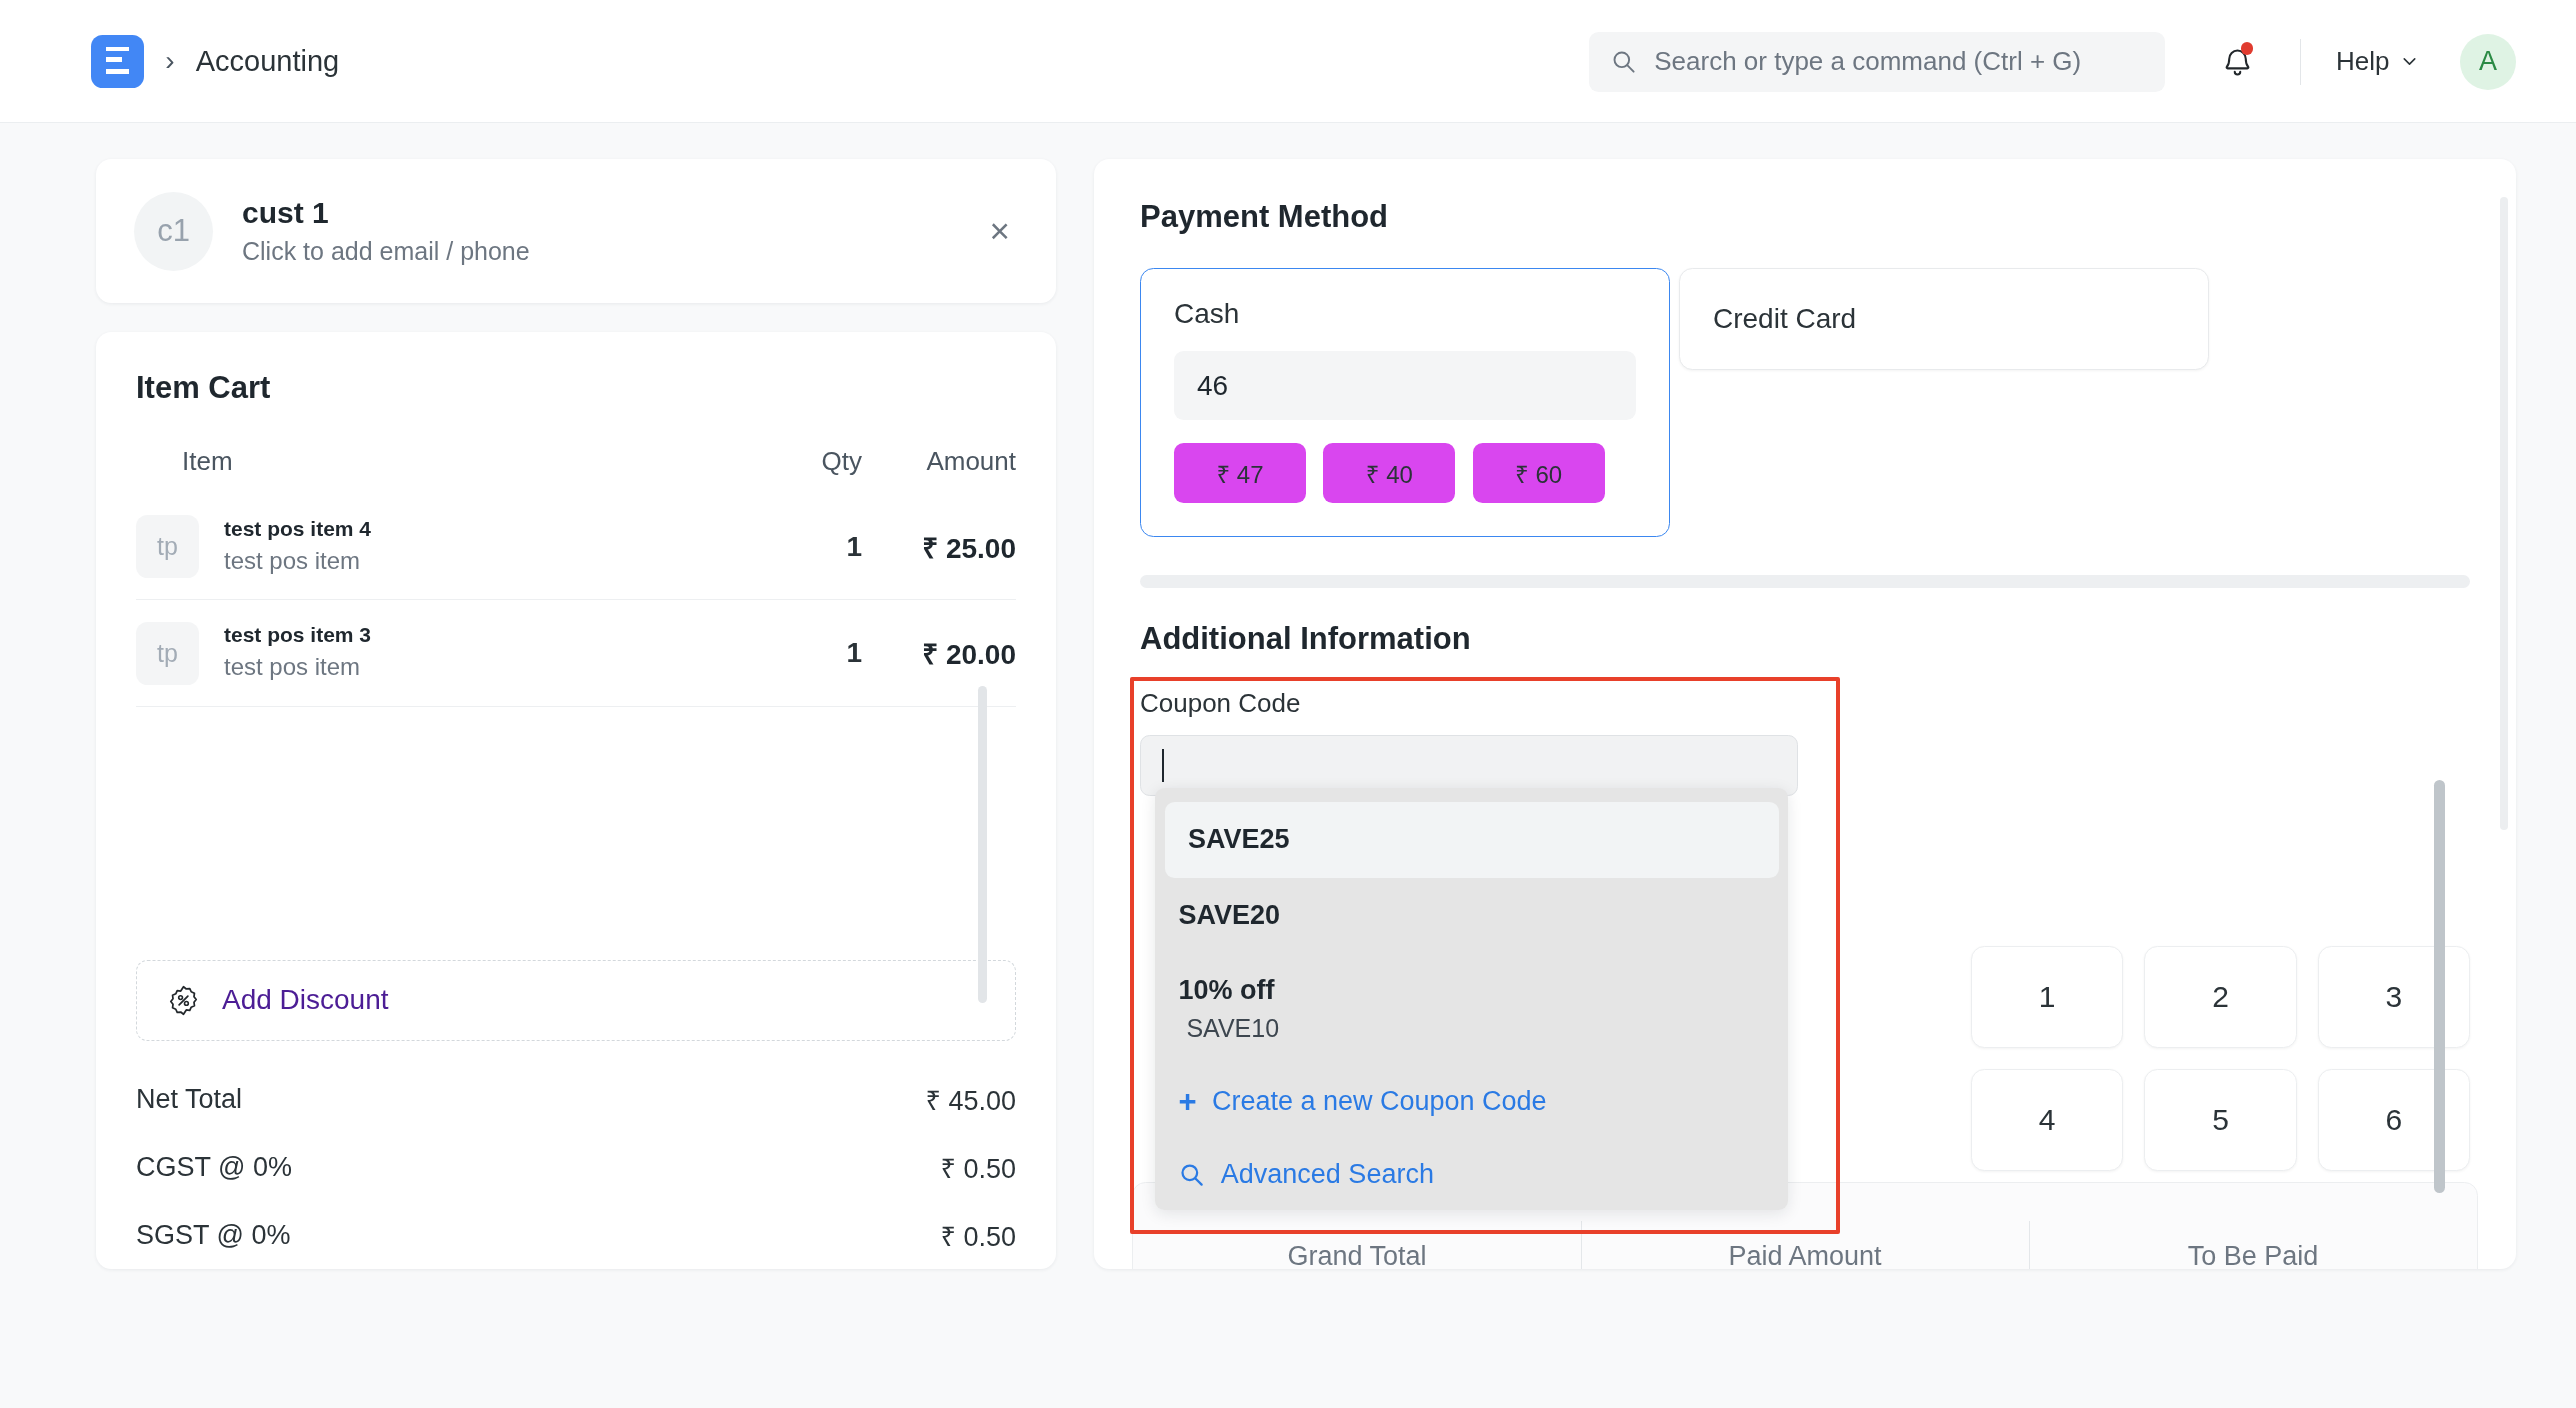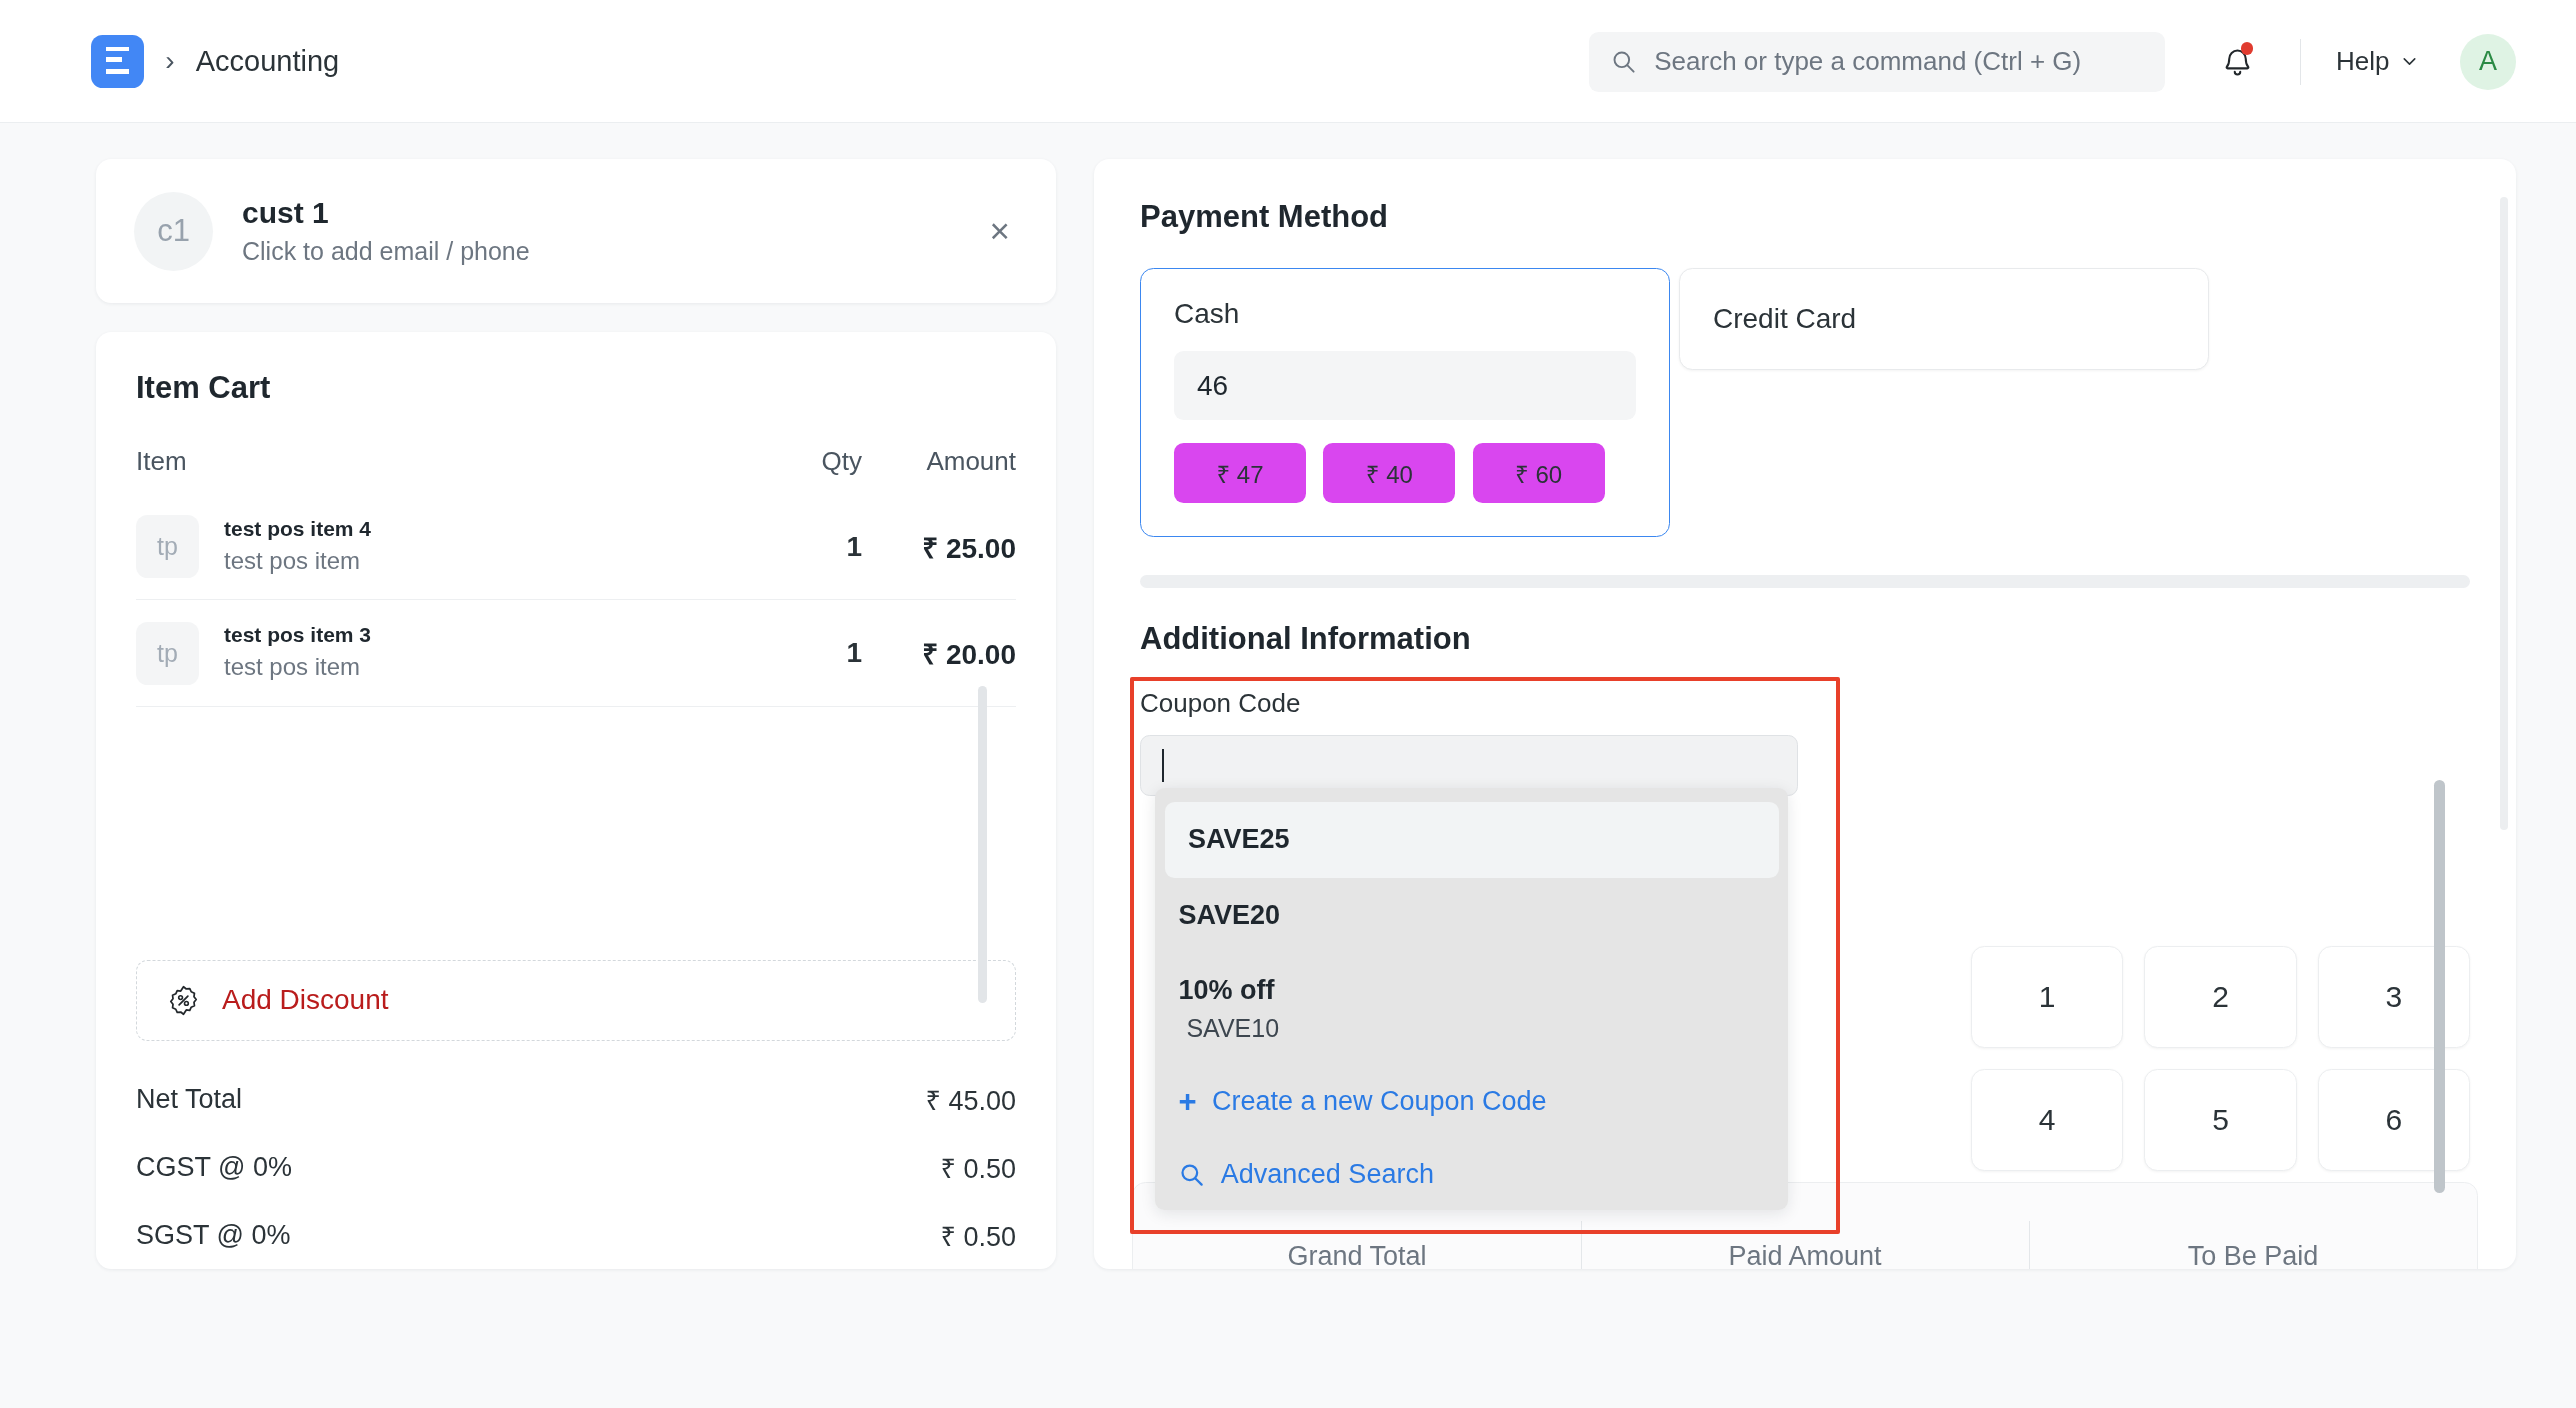--- a/index.html
+++ b/index.html
@@ -83,42 +83,42 @@
     display: flex; align-items: center; justify-content: center;
     color: #98a2ad; font-size: 31px; margin-right: 29px;
   }
   .cust-name { font-size: 30px; font-weight: bold; color: #1f272e; line-height: 1.35; }
   .cust-sub { font-size: 25px; color: #6d7681; line-height: 1.45; }
   .cust-close { position: absolute; right: 46px; top: 50%; transform: translateY(-50%); font-size: 35px; color: #6d7681; font-weight: 300; }
 
   
   .cart { flex: 1; padding: 38px 40px 0 40px; display: flex; flex-direction: column; position: relative; overflow: hidden; }
   .cart-title { font-size: 31px; font-weight: bold; color: #1f272e; }
-  .cart-head { display: flex; align-items: flex-start; margin-top: 40px; font-size: 26px; color: #4a5560; }
+  .cart-head { display: flex; align-items: flex-start; margin-top: 40px; font-size: 26px; color: #4a5560; margin-left: 46px; }
   .cart-head .c-item { flex: 1; }
   .cart-head .c-qty { width: 125px; text-align: right; }
   .cart-head .c-amt { width: 154px; text-align: right; }
   .cart-rows { margin-top: 17.3px; position: relative; }
   .cart-row { display: flex; align-items: center; padding: 21px 0; border-bottom: 1px solid #edeff1; }
   .item-thumb {
     width: 63px; height: 63px; border-radius: 11.5px; background: #f4f5f6;
     display: flex; align-items: center; justify-content: center;
     color: #a3acb6; font-size: 25px; margin-right: 25px;
   }
   .item-text { flex: 1; }
   .item-name { font-size: 21px; font-weight: bold; color: #1f272e; line-height: 1.35; }
   .item-desc { font-size: 24px; color: #6d7681; line-height: 1.45; }
   .item-qty { width: 125px; text-align: right; font-size: 28px; font-weight: bold; color: #2b3338; }
   .item-amt { width: 154px; text-align: right; font-size: 28px; font-weight: bold; color: #1f272e; }
   .cart-scroll { position: absolute; right: 29px; top: 192px; width: 8.6px; height: 317px; border-radius: 4.8px; background: #e2e5e8; }
 
   .add-discount {
     margin: auto 0 0 0; height: 81px; border: 1.9px dashed #d3d8dc; border-radius: 11.5px;
     display: flex; align-items: center; gap: 21px; padding: 0 29px;
-    font-size: 28px; color: #b91c1c;
+    font-size: 28px; color: #4c1d95;
   }
   .totals { padding: 25px 0 0 0; }
   .total-row { display: flex; justify-content: space-between; align-items: center; padding: 15.4px 0; font-size: 27px; color: #2b3338; }
   .total-row .tv { font-weight: normal; }
 
   
   .right-panel { background: #ffffff; border-radius: 15.4px; box-shadow: 0 1px 3.8px rgba(30,40,50,0.07); height: 100%; padding: 40px 46px 0 46px; position: relative; overflow: hidden; }
   .sec-title { font-size: 31px; font-weight: bold; color: #1f272e; }
 
   .pm-row { display: flex; gap: 9px; margin-top: 33px; }

